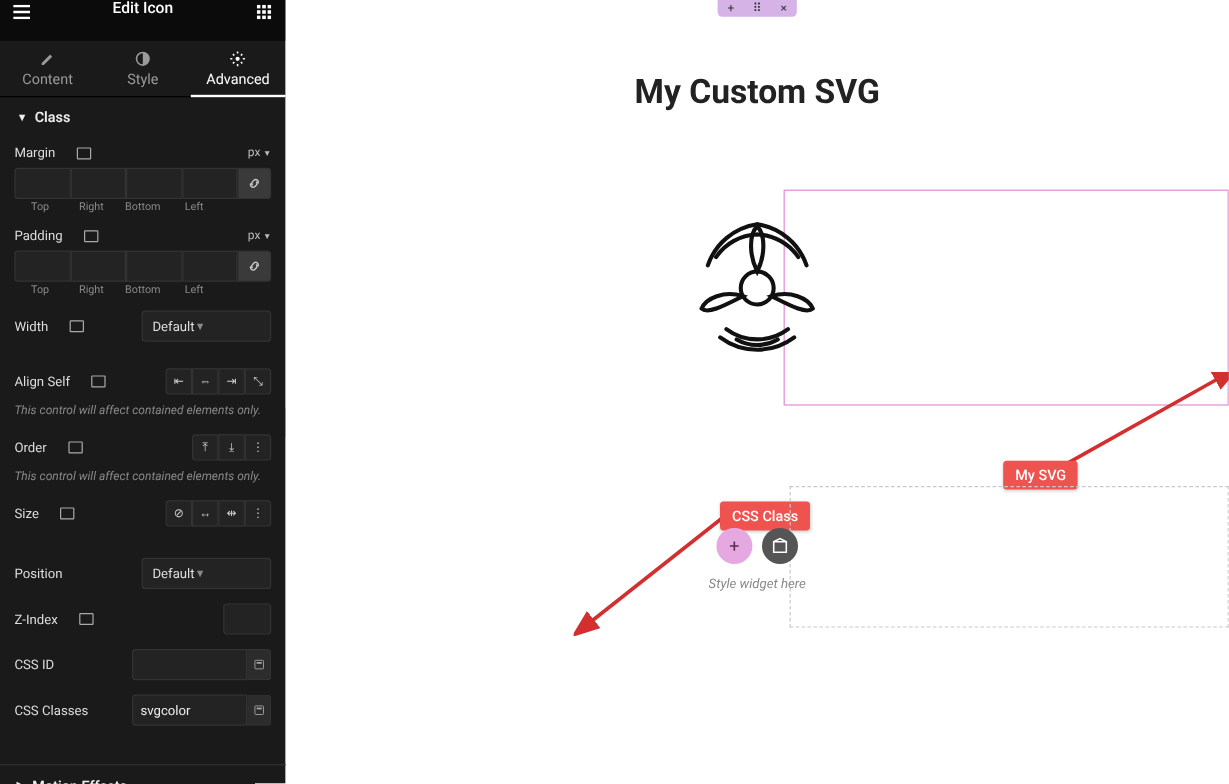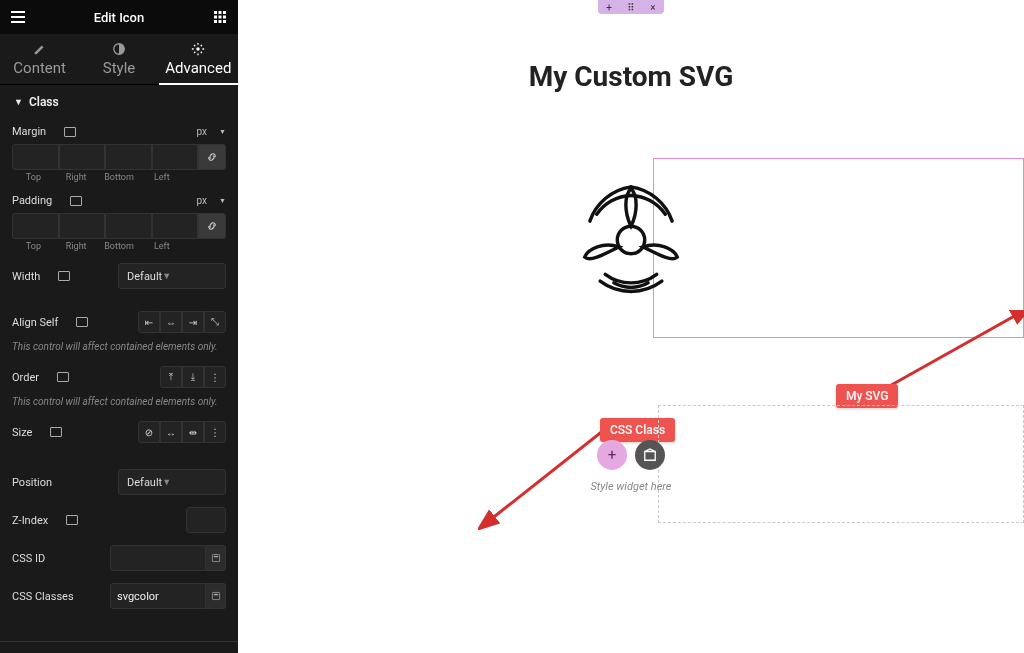--- a/index.html
+++ b/index.html
@@ -3,39 +3,39 @@
 <meta charset="utf-8">
 <style>
 * { margin: 0; padding: 0; box-sizing: border-box; font-family: -apple-system, BlinkMacSystemFont, "Segoe UI", Roboto, sans-serif; }
 html, body { height: 100%; background: #fff; overflow: hidden; }
 
 .app { display: flex; height: 100vh; }
 
 
 .sidebar { width: 238px; background: #1a1a1a; color: #ccc; display: flex; flex-direction: column; font-size: 11px; }
 
-.sb-header { display: flex; align-items: center; justify-content: space-between; background: #0b0b0b; height: 34px; padding: 0 8px; }
+.sb-header { display: flex; justify-content: space-between; background: #0b0b0b; height: 34px; padding: 0 8px; }
 .sb-header .menu-btn, .sb-header .grid-btn { width: 20px; height: 20px; display: flex; align-items: center; justify-content: center; color: #fff; }
 .sb-header .title { color: #fff; font-size: 13px; font-weight: 500; }
 
 .tabs { display: flex; border-bottom: 1px solid #000; }
 .tab { flex: 1; text-align: center; padding: 8px 0 6px; color: #9a9a9a; cursor: pointer; }
 .tab.active { color: #fff; border-bottom: 2px solid #fff; margin-bottom: -1px; }
 .tab .tab-icon { display: block; margin: 0 auto 3px; width: 14px; height: 14px; }
-.tab .tab-label { font-size: 15px; }
+.tab .tab-label { font-size: 12px; }
 
 .panel { flex: 1; overflow-y: auto; }
 .section-head { padding: 10px 14px; font-weight: 600; color: #eee; font-size: 12px; cursor: pointer; display: flex; align-items: center; }
 .section-head .caret { margin-right: 6px; font-size: 9px; }
 
 .row { display: flex; align-items: center; padding: 6px 12px; }
 .row .label { flex: 0 0 90px; color: #ddd; font-size: 11px; display: flex; align-items: center; gap: 18px; }
 .row .label .dev-icon { width: 12px; height: 10px; border: 1px solid #aaa; border-radius: 1px; display: inline-block; }
 .row .ctrl { flex: 1; display: flex; justify-content: flex-end; align-items: center; gap: 4px; }
-.unit { color: #bbb; font-size: 10px; display: flex; align-items: center; gap: 12px; }
+.unit { color: #bbb; font-size: 10px; display: flex; align-items: center; gap: 2px; }
 
 .box4 { display: flex; padding: 0 12px; }
 .box4 .cell { flex: 1; }
 .box4 input { width: 100%; height: 26px; background: #232323; border: 1px solid #333; color: #eee; text-align: center; font-size: 11px; }
 .box4 .cell { border-right: none; }
 .box4 .cell:first-child input { border-radius: 3px 0 0 3px; }
 .box4 .link { width: 28px; height: 26px; background: #3a3a3a; border: 1px solid #333; border-radius: 0 3px 3px 0; display: flex; align-items: center; justify-content: center; color: #ccc; cursor: pointer; }
 .box4-sub { display: flex; padding: 2px 12px 6px; }
 .box4-sub span { flex: 1; text-align: center; color: #888; font-size: 9px; }
 .box4-sub .linkspace { width: 28px; }

